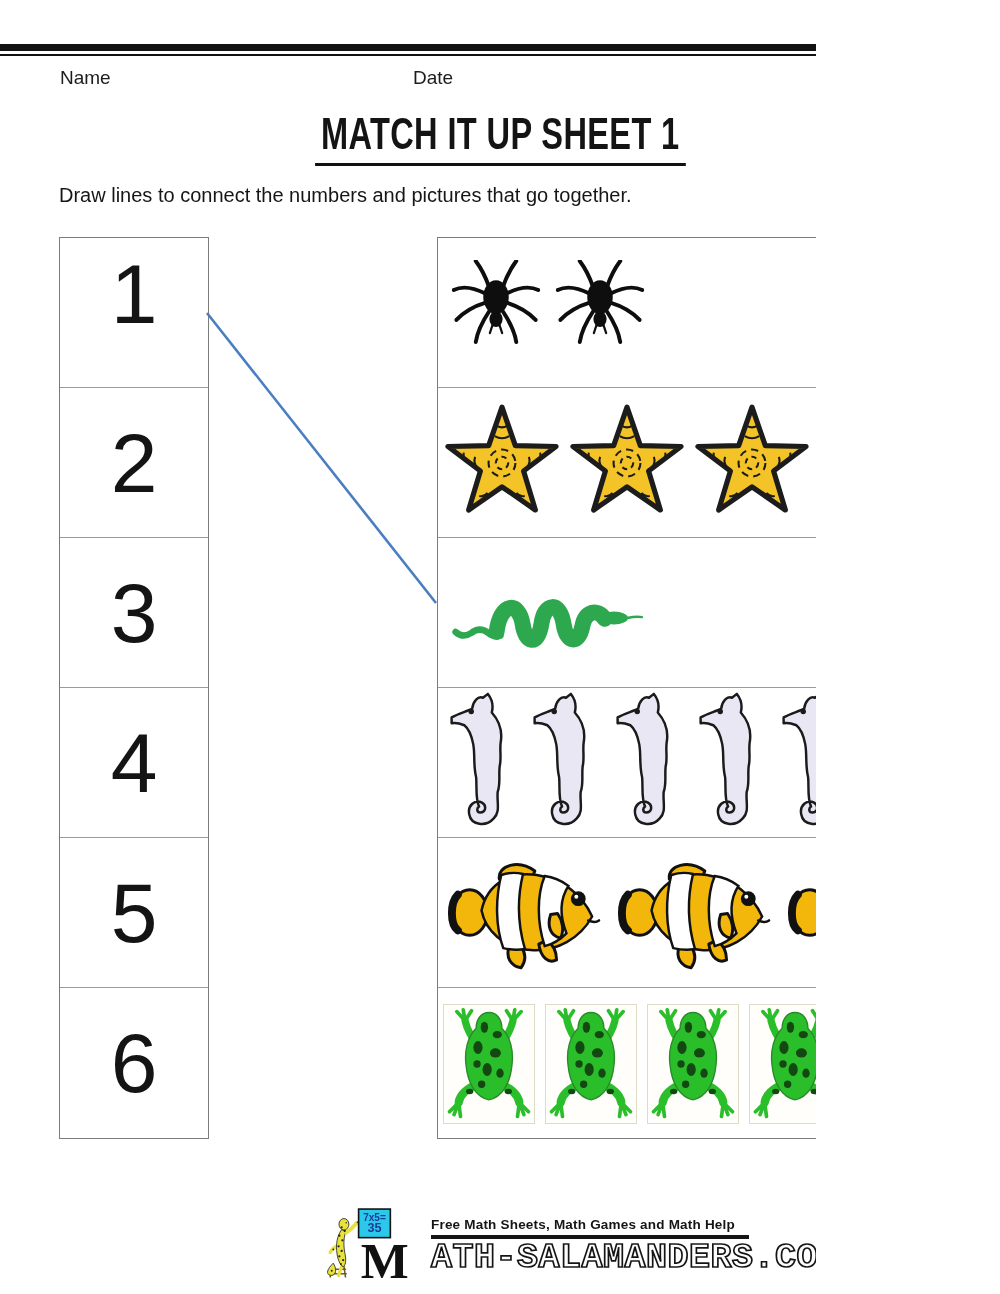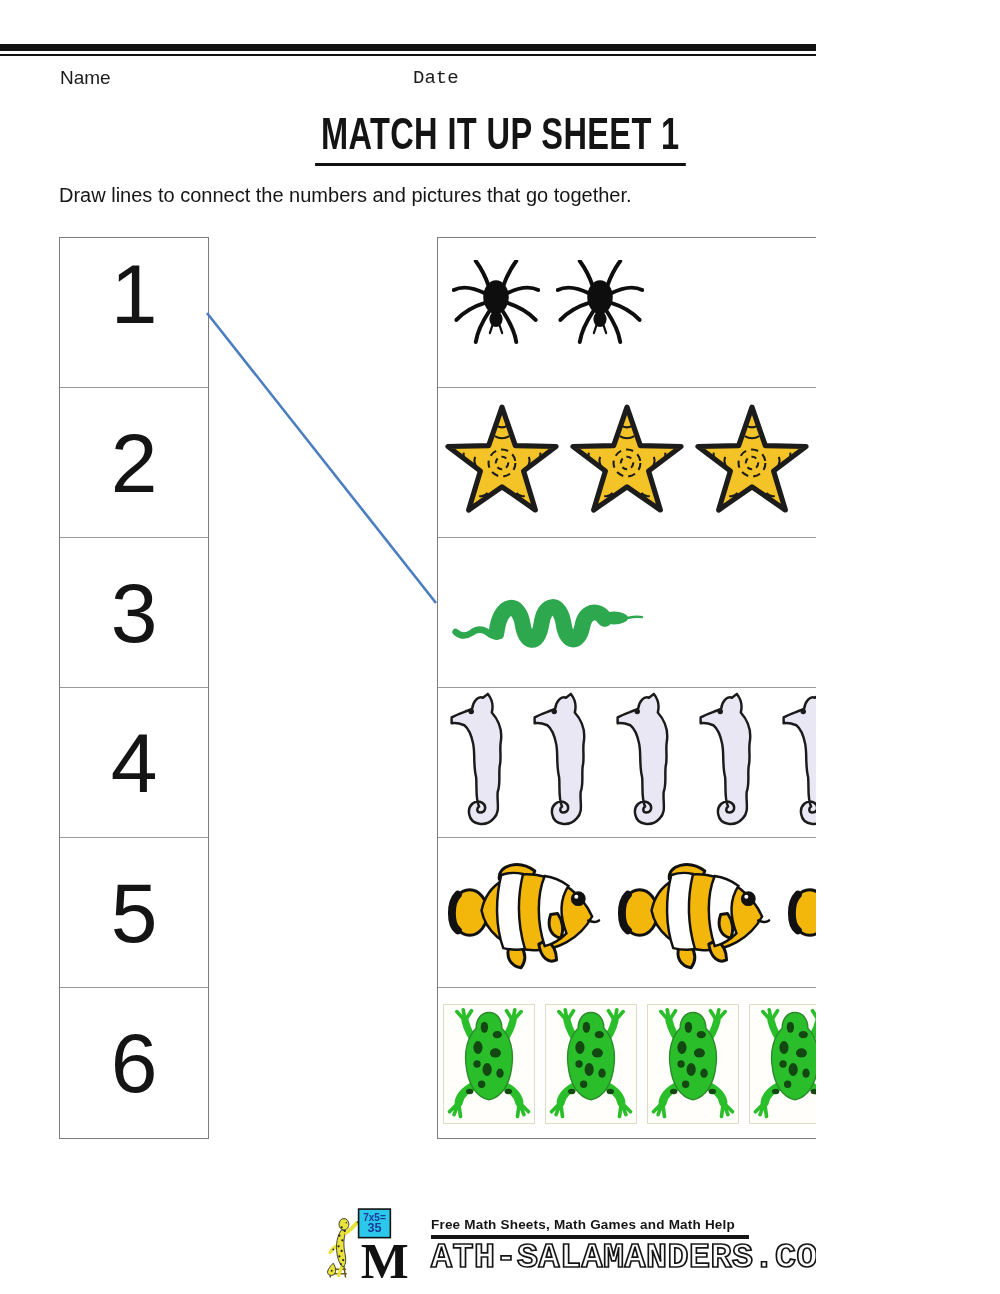--- a/index.html
+++ b/index.html
@@ -4,21 +4,21 @@
 <style>
   html,body{margin:0;padding:0;background:#ffffff;}
   .page{position:relative;width:816px;height:1294px;background:#fff;overflow:hidden;
         font-family:"Liberation Sans",sans-serif;color:#141414;margin-top:8px;}
 
   
   .rule-top{position:absolute;top:36px;left:0;width:1000px;height:7px;background:#121212;}
   .rule-top2{position:absolute;top:46px;left:0;width:1000px;height:2px;background:#121212;}
 
   .name-label{position:absolute;left:60px;top:59px;font-size:19px;color:#1c1c1c;}
-  .date-label{position:absolute;left:413px;top:59px;font-size:19px;color:#1c1c1c;font-family:Liberation Mono, monospace;}
+  .date-label{position:absolute;left:413px;top:59px;font-size:19px;color:#1c1c1c;}
 
   .title-wrap{position:absolute;top:102px;left:0;width:1000px;text-align:center;}
   .title-text{display:inline-block;font-weight:bold;font-size:44px;line-height:1.1;
               transform:scaleX(0.74);transform-origin:center;
               border-bottom:3.5px solid #111;padding:0 8px 5px 8px;letter-spacing:0.5px;}
 
   .instruction{position:absolute;left:59px;top:176px;font-size:20px;color:#161616;}
 
   
   .corner-logo{position:absolute;left:859px;top:62px;width:108px;height:88px;

